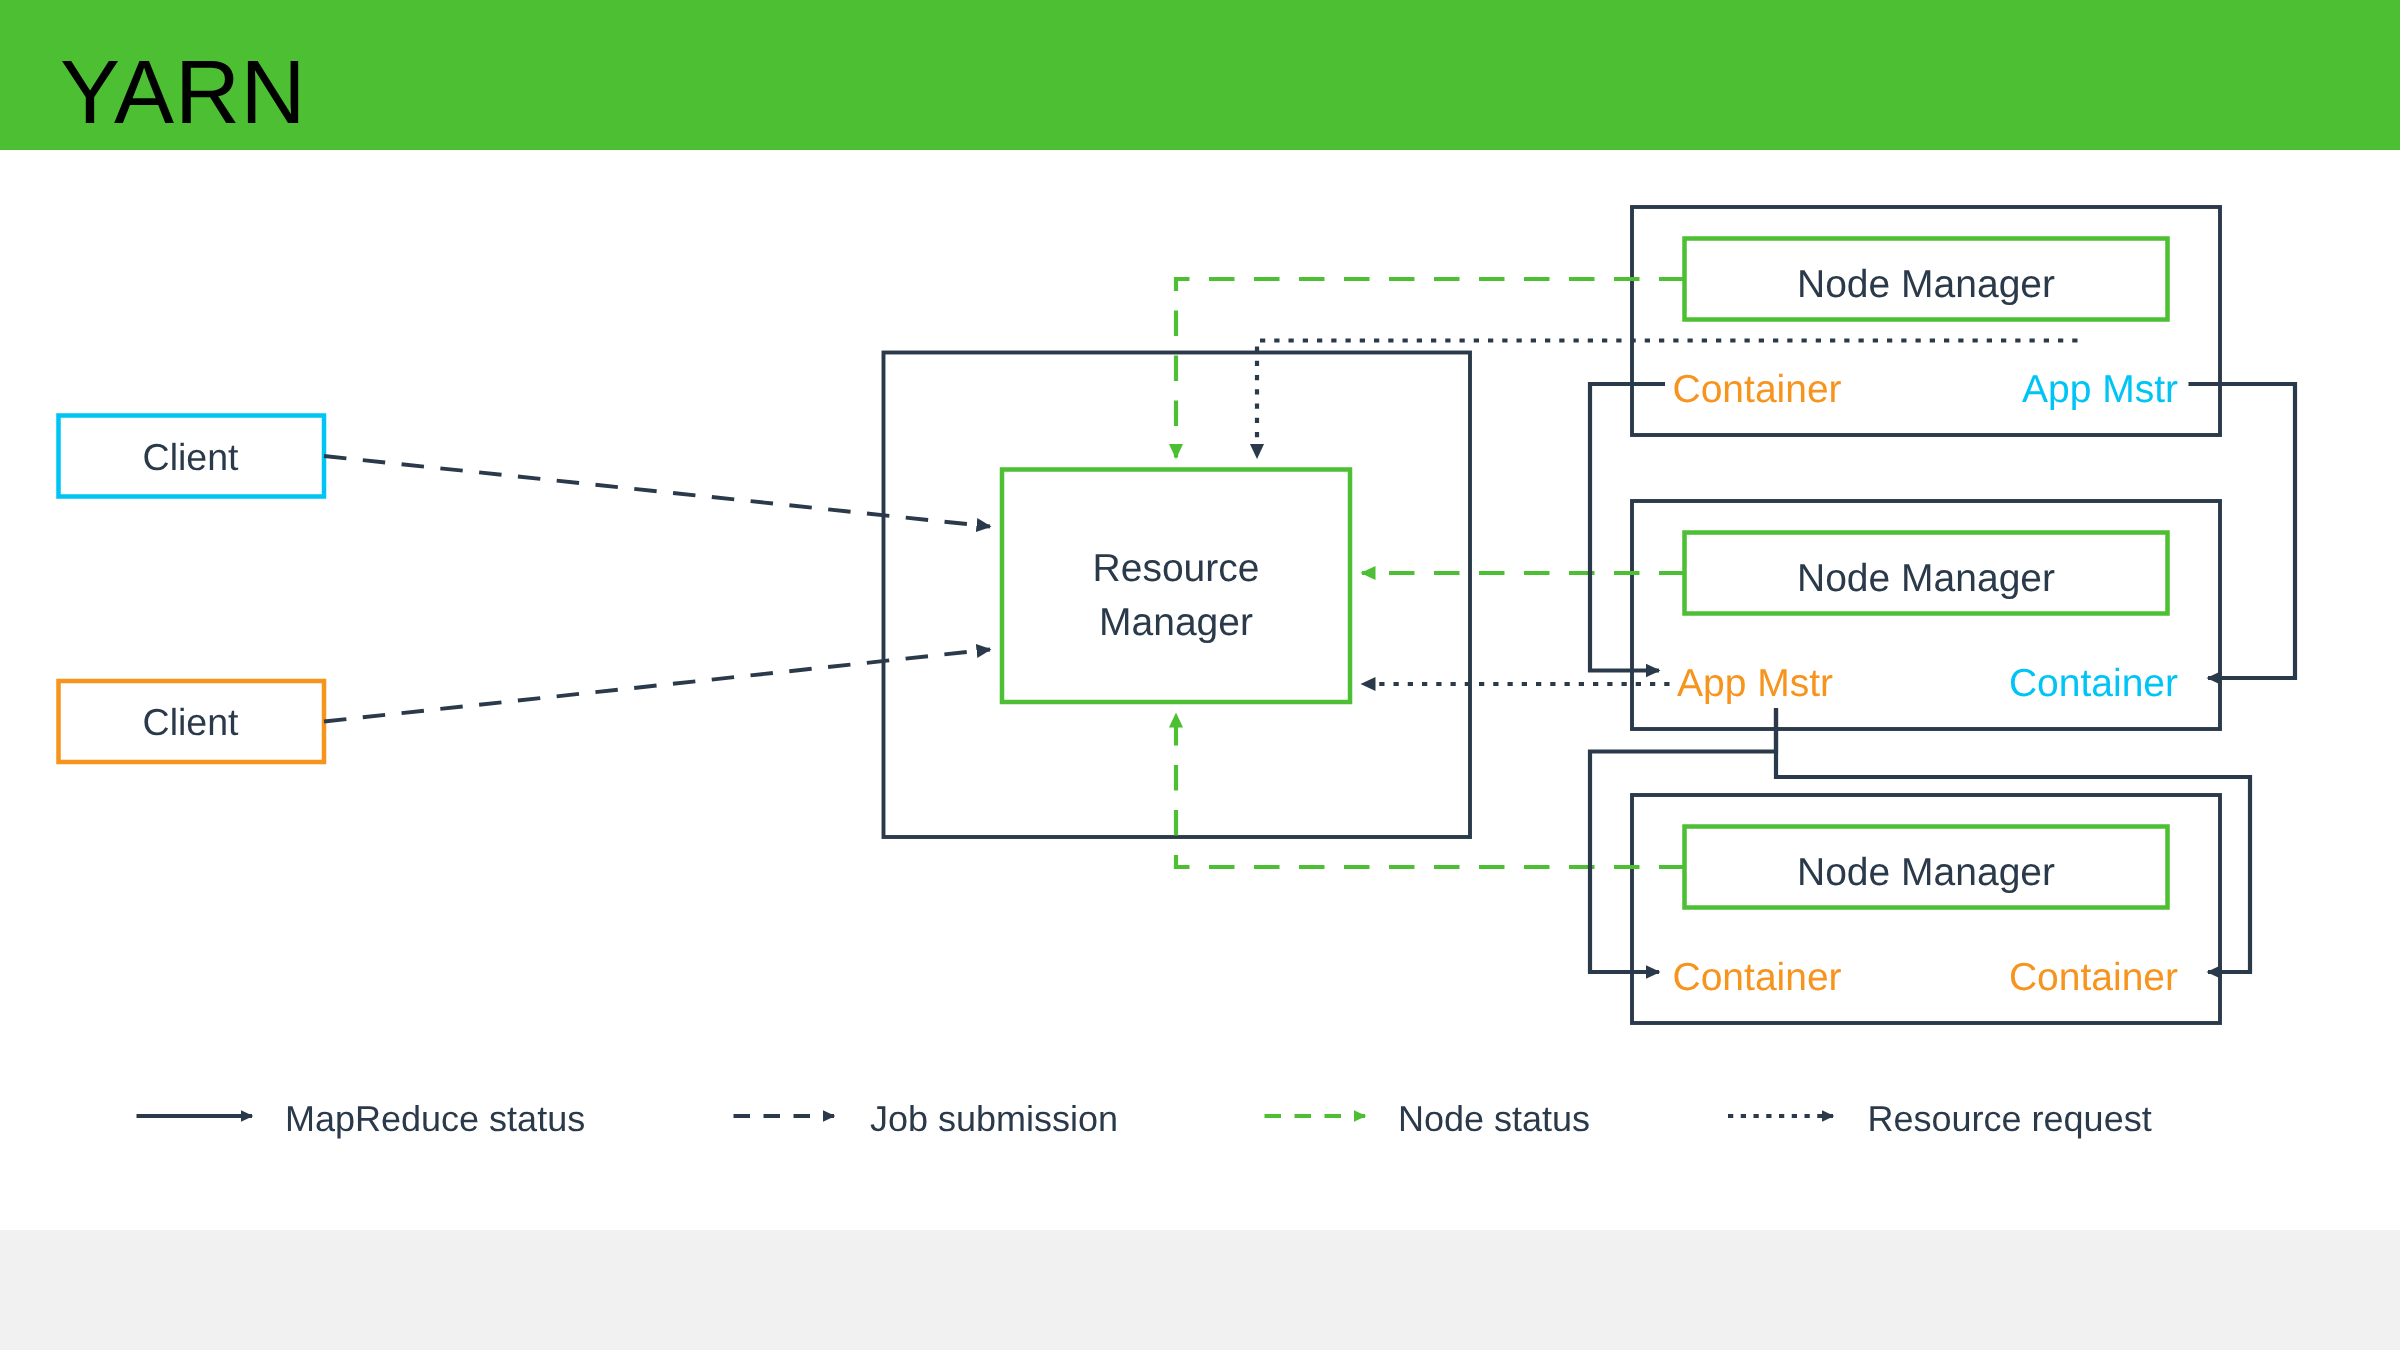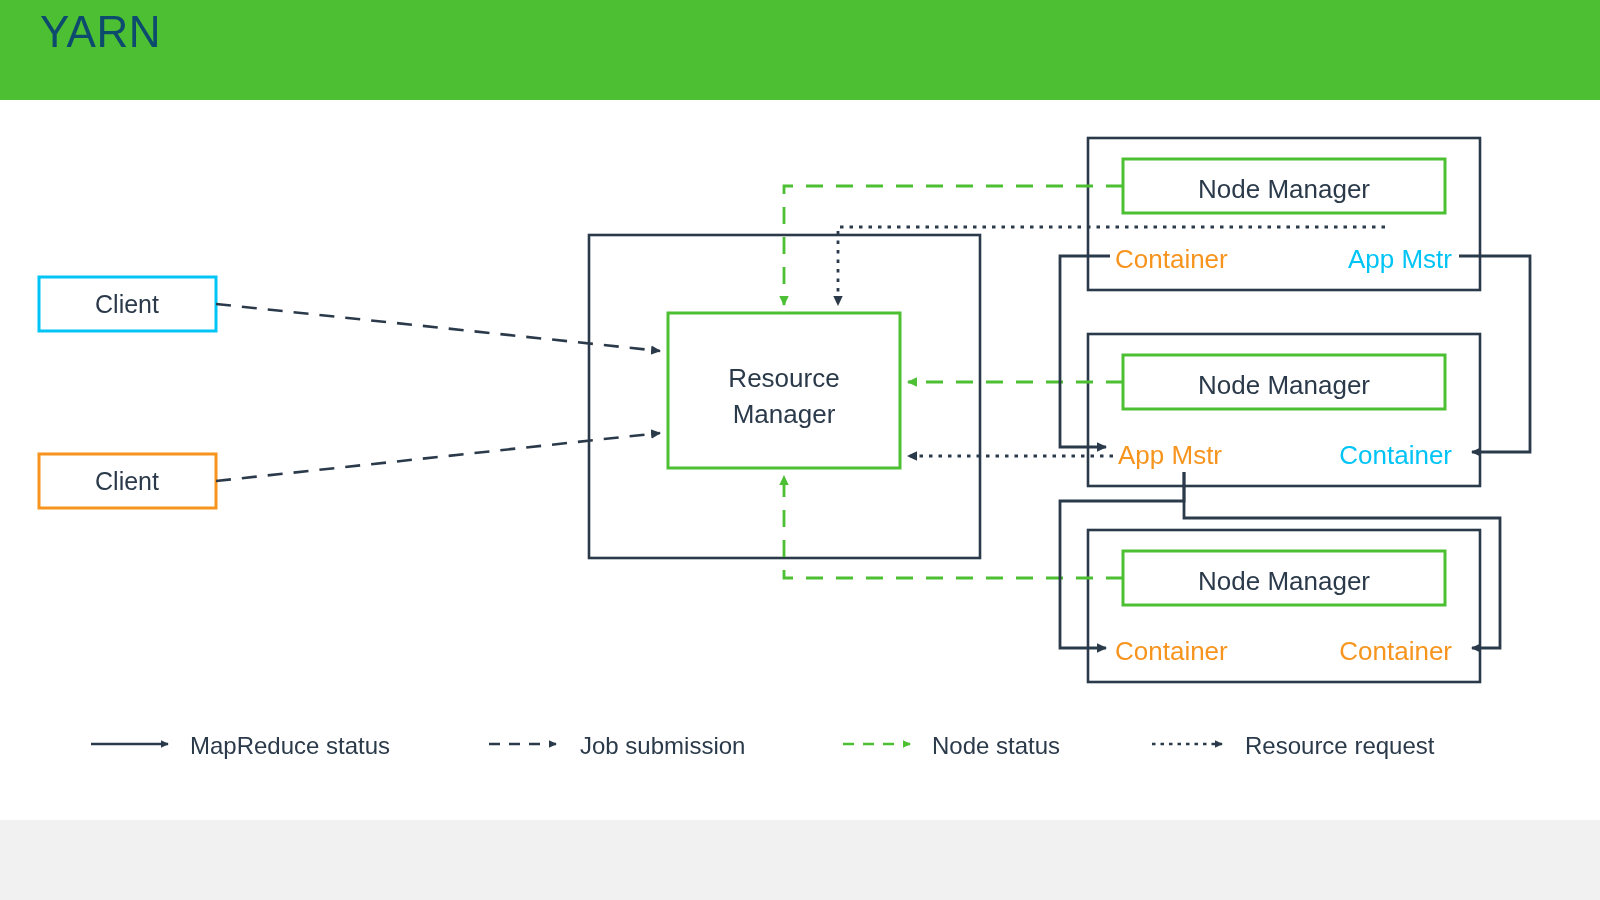--- a/index.html
+++ b/index.html
@@ -11,22 +11,22 @@
     position:relative;
   }
   #stage{position:absolute;left:0;top:0;width:1600px;height:900px;}
 
   
   .header{
     position:absolute;left:0;top:0;width:1600px;height:100px;
     background:#4cbf33;
   }
   .header-title{
-    position:absolute;left:40px;top:4px;
-    font-size:44px;color:#0c4a6e;font-weight:400;letter-spacing:.5px;
+    position:absolute;left:40px;top:34px;
+    font-size:60px;color:#000000;font-weight:400;letter-spacing:.5px;
     line-height:56px;
   }
 
   
   .footer{
     position:absolute;left:0;top:820px;width:1600px;height:80px;
     background:#f1f1f1;
   }
 
   

